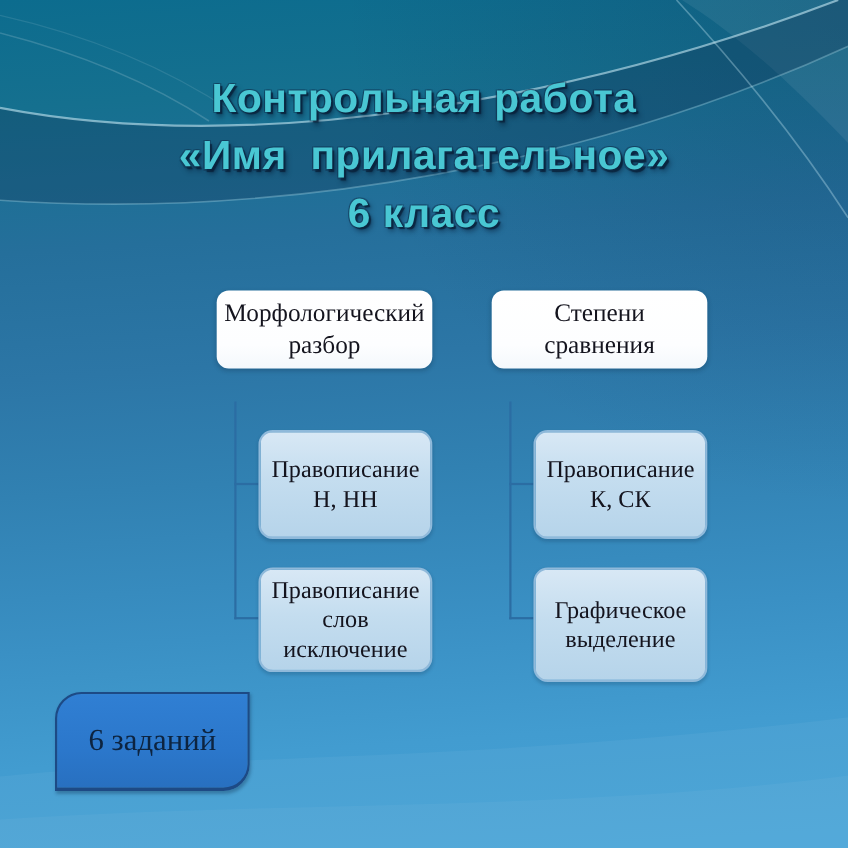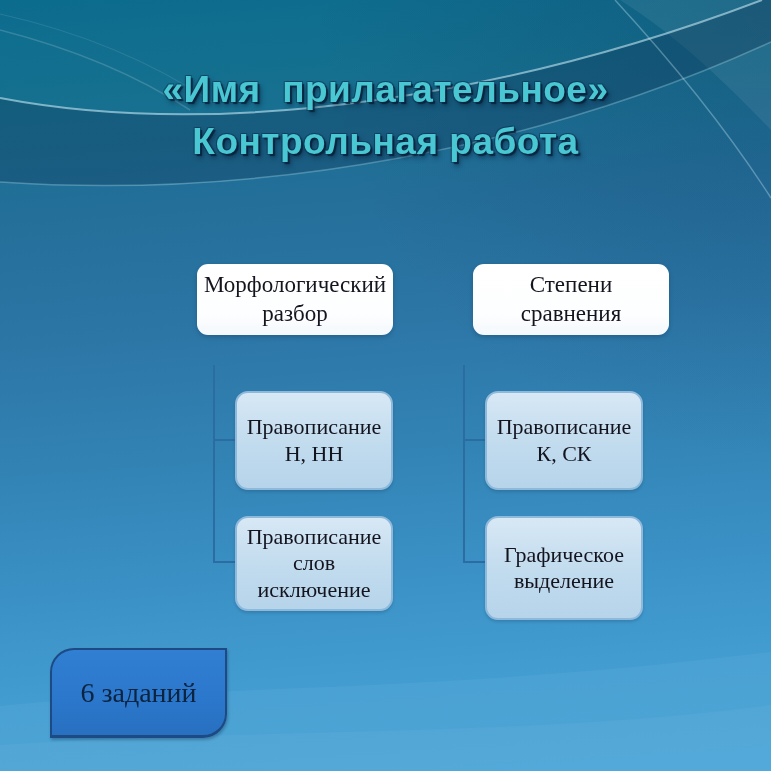--- a/index.html
+++ b/index.html
@@ -53,21 +53,21 @@
   }
   .node-child {
     width:158px;
     background: linear-gradient(180deg,#d8e8f5 0%,#c4ddef 45%,#b6d4ea 100%);
     border:2px solid #8fb9da;
     border-radius:13px;
     font-size:22px; line-height:1.2;
     box-shadow: 0 2px 3px rgba(10,35,60,0.18);
   }
   .pos-parent-a { left:197px; top:264px; }
-  .pos-parent-b { left:473px; top:264px; }
+  .pos-parent-b { left:447px; top:264px; }
   .pos-child-a1 { left:235px; top:391px; height:99px; }
   .pos-child-a2 { left:235px; top:516px; height:95px; }
   .pos-child-b1 { left:485px; top:391px; height:99px; }
   .pos-child-b2 { left:485px; top:516px; height:104px; }
 
   
   .connector { position:absolute; background:#2b6da3; z-index:1; }
   .conn-v { width:2px; height:198px; top:365px; }
   .conn-h { height:2px; width:22px; }
   .conn-v1 { left:213px; }
@@ -83,21 +83,20 @@
     width:177px; height:90px; z-index:2;
     display:flex; align-items:center; justify-content:center;
     background: linear-gradient(180deg,#307fd3 0%,#2b77cb 60%,#2870c0 100%);
     border:2px solid #1d4a85;
     border-bottom-width:3px;
     border-radius:24px 0 24px 0;
     font-family:"Liberation Serif", serif;
     font-size:28px; color:#0d2440;
     box-sizing:border-box;
     box-shadow: 1px 2px 3px rgba(8,30,60,0.3);
-    margin-top: 19px;
   }
 </style>
 </head>
 <body>
 
 <div class="slide">
 
   <svg class="bg-svg" viewBox="0 0 771 771" preserveAspectRatio="none" aria-hidden="true">
 
     <path d="M620,0 L771,0 L771,130 C 706,62 664,28 620,0 Z" fill="rgba(255,255,255,0.07)"></path>
@@ -109,22 +108,23 @@
     <path d="M0,182 C 260,200 540,148 771,42" fill="none" stroke="rgba(195,238,250,0.30)" stroke-width="1.5"></path>
     <path d="M615,0 C 672,62 726,128 771,198" fill="none" stroke="rgba(215,246,255,0.32)" stroke-width="1.5"></path>
     <path d="M0,30 C 70,48 135,74 190,110" fill="none" stroke="rgba(255,255,255,0.16)" stroke-width="1.5"></path>
     <path d="M0,14 C 80,32 152,62 212,102" fill="none" stroke="rgba(255,255,255,0.10)" stroke-width="1.2"></path>
 
     <path d="M0,706 C 210,684 430,694 771,652 L771,771 L0,771 Z" fill="rgba(255,255,255,0.045)"></path>
     <path d="M0,745 C 250,728 520,738 771,705 L771,771 L0,771 Z" fill="rgba(255,255,255,0.04)"></path>
   </svg>
 
   <div class="title">
+    <div class="title-line">Контрольная работа</div>
     <div class="title-line">«Имя  прилагательное»</div>
-    <div class="title-line">Контрольная работа</div>
+    <div class="title-line">6 класс</div>
   </div>
 
   <div class="connector conn-v conn-v1"></div>
   <div class="connector conn-h conn-h1a"></div>
   <div class="connector conn-h conn-h1b"></div>
 
   <div class="connector conn-v conn-v2"></div>
   <div class="connector conn-h conn-h2a"></div>
   <div class="connector conn-h conn-h2b"></div>
 

